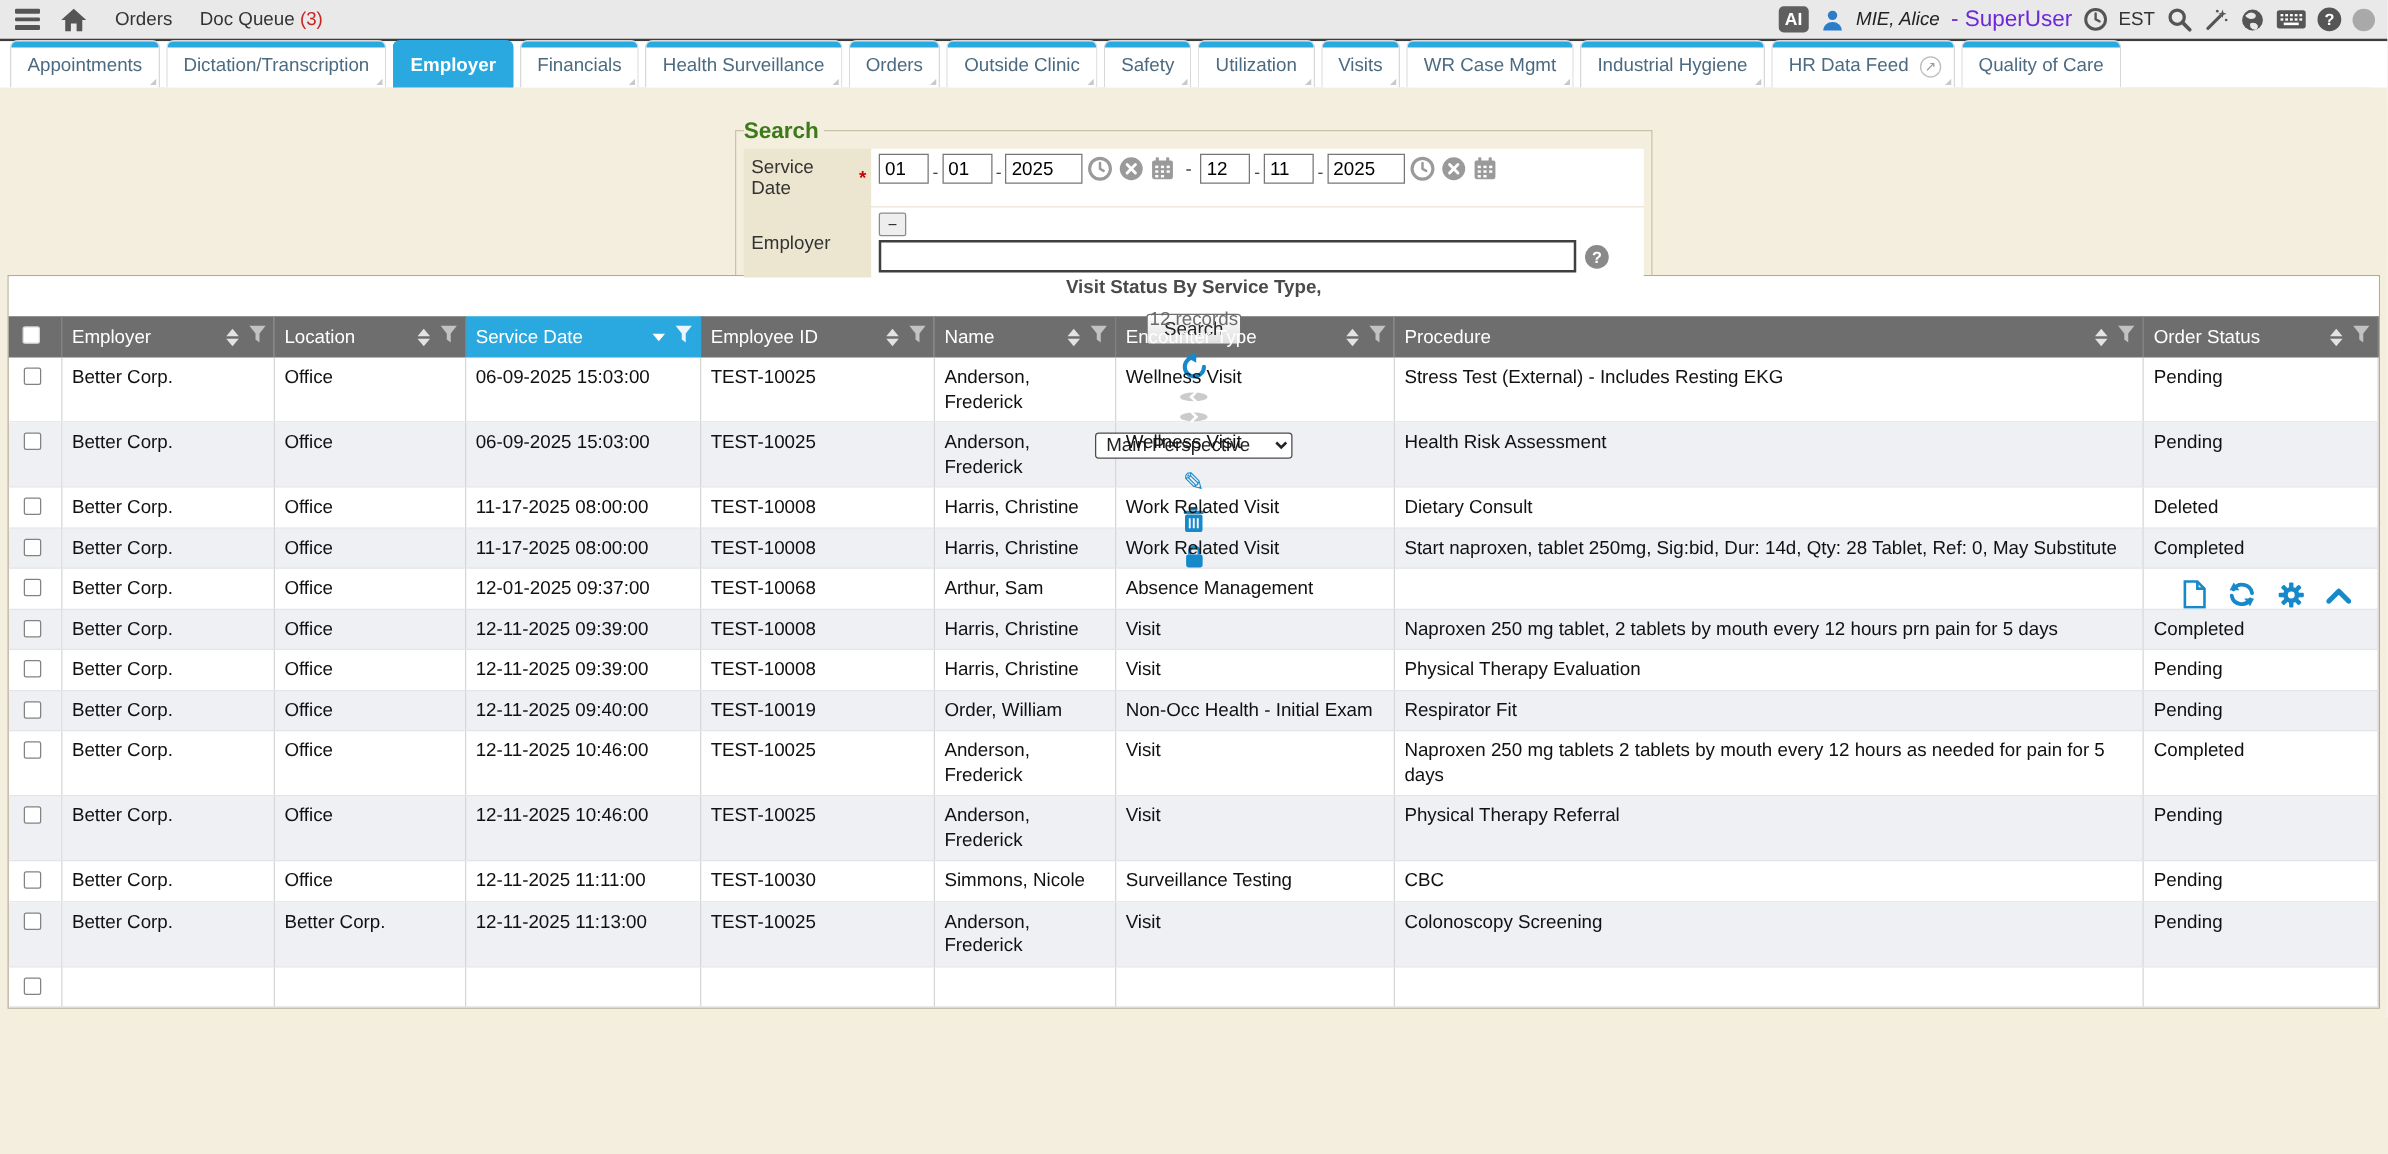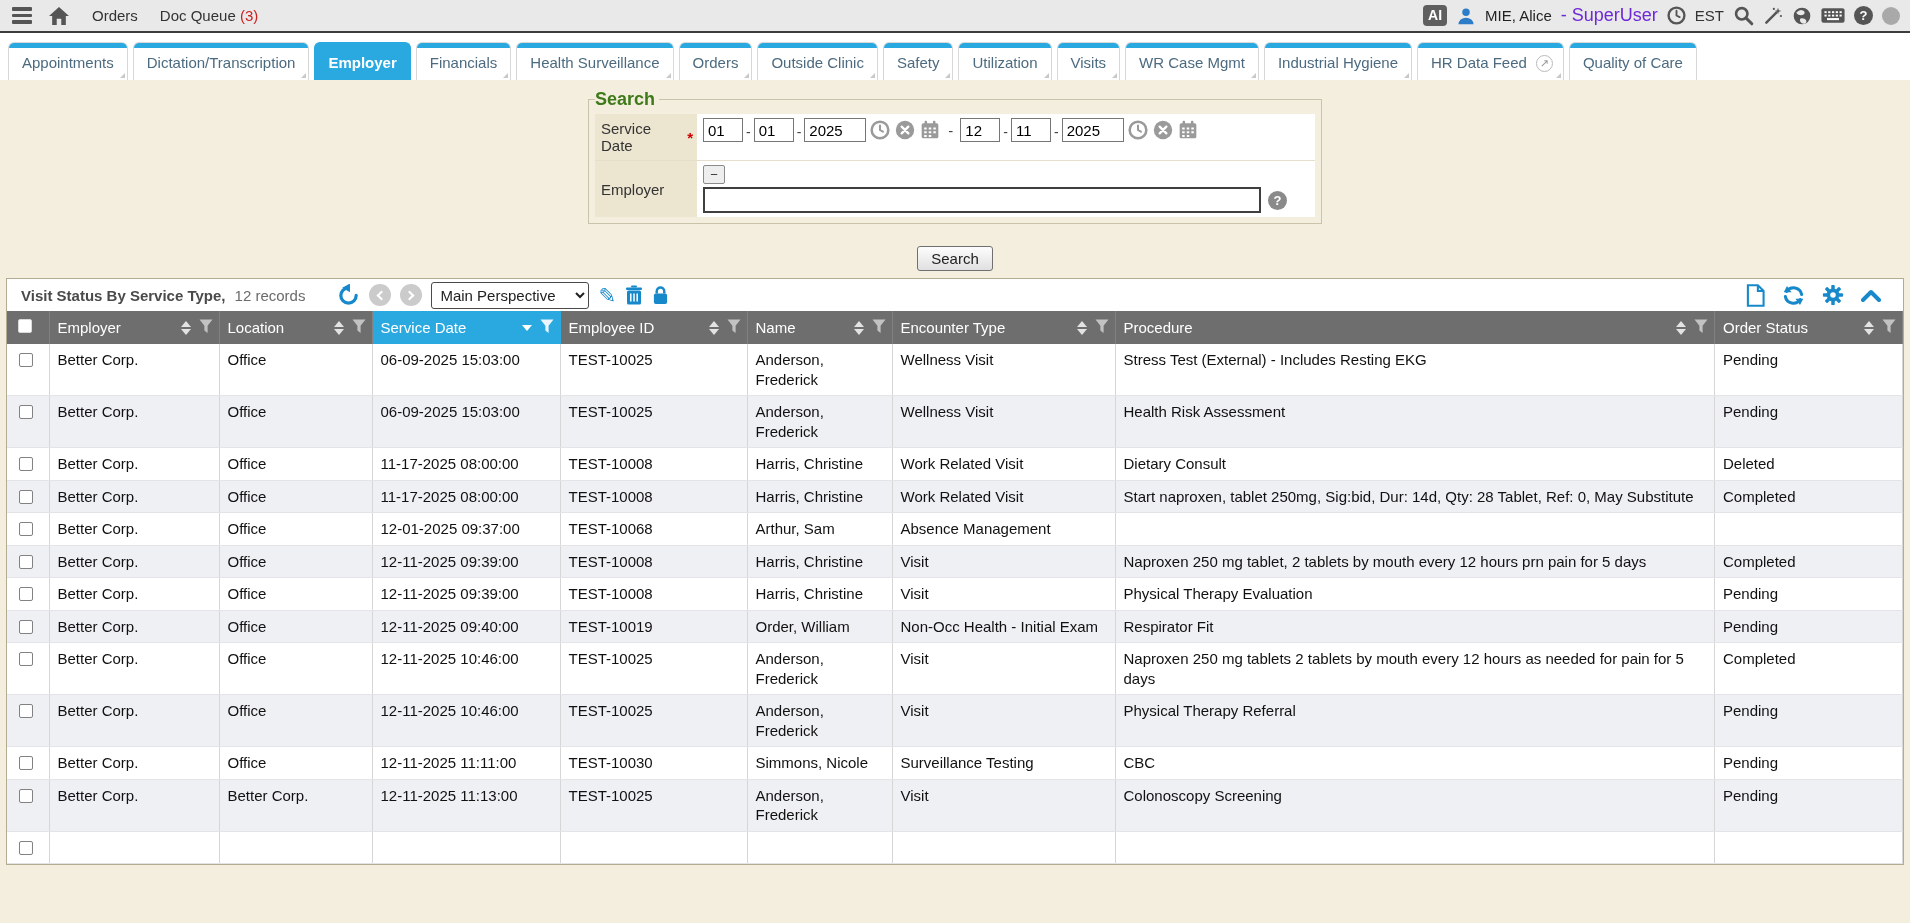--- a/index.html
+++ b/index.html
@@ -10,46 +10,46 @@
   .topbar { height:33px; background:#e9e9e9; border-bottom:2px solid #3c3c3c;
     display:flex; align-items:center; padding:0 10px; }
   .topbar-left { display:flex; align-items:center; gap:14px; }
   .burger { display:flex; flex-direction:column; gap:3px; cursor:pointer; padding:2px;}
   .burger i { display:block; width:20px; height:3.5px; background:#555; border-radius:1px;}
   .crumb { font-size:15px; color:#333; margin-left:8px; }
   .crumb .cnt { color:#c22; }
   .topbar-right { margin-left:auto; display:flex; align-items:center; gap:9px;padding-left:12px; }
   .ai-badge { background:#5f5f5f; color:#fff; font-weight:bold; font-size:14px;
     border-radius:4px; padding:2px 5px; line-height:1.2; }
-  .uname { font-size:15px; color:#222; }
+  .uname { font-size:15px; color:#222;font-style:italic; }
   .urole { font-size:18px; color:#6d28d9; }
   .tz { font-size:15px; color:#333; }
   .ticon { display:inline-flex; align-items:center; justify-content:center; }
   .help-circle { width:19px; height:19px; border-radius:50%; background:#555; color:#fff;
     font-weight:bold; font-size:13px; display:inline-flex; align-items:center; justify-content:center;}
   .gray-dot { width:18px; height:18px; border-radius:50%; background:#a9a9a9; }
 
   
-  .tabbar { background:#fff; padding:7px 8px 0 8px; display:flex; gap:5px; height:47px;
+  .tabbar { background:#fff; padding:7px 8px 0 8px; display:flex; gap:5px; height:37px;
     align-items:flex-end; }
   .tab { position:relative; background:#fff; border:1px solid #d8d8d8; border-bottom:none;
     border-radius:6px 6px 0 0; overflow:hidden; cursor:pointer; flex:0 0 auto; }
   .tab::before { content:''; display:block; height:5px; background:#2aa9e0; }
   .tab-label { display:block; padding:6px 13px 9px 13px; font-size:15px; color:#4c6b80; }
   .tab.active { background:#2aa9e0; border-color:#2aa9e0; }
   .tab.active .tab-label { color:#fff; font-weight:bold; }
   .tab-corner { position:absolute; right:2px; bottom:2px; width:0; height:0;
     border-left:5px solid transparent; border-bottom:5px solid #c9c9c9; }
   .tab-ext { display:inline-flex; width:17px; height:17px; border:1.5px solid #bbb; color:#999;
     border-radius:50%; font-size:11px; align-items:center; justify-content:center;
     margin:0 10px 0 -4px; vertical-align:middle; position:relative; top:-1px;}
   .tab .row { display:flex; align-items:center; }
 
   
-  .search-area { background:#f3eedd; height:198px; padding-top:9px;border-radius:14px; }
+  .search-area { background:#f3eedd; height:150px; padding-top:24px;border-radius:14px; }
   fieldset.search-fs { width:734px; margin:0 auto; border:1px solid #c9c3ab; padding:4px 6px 6px 6px; }
   fieldset.search-fs legend { color:#3e7a1a; font-weight:bold; font-size:18px; padding:0 4px 0 0; }
   .fs-row { display:flex; border-bottom:1px solid #e5decb; }
   .fs-row:last-child { border-bottom:none; }
   .fs-label { flex:0 0 102px; background:#ece5d0; font-size:15px; color:#333; padding:6px 4px 6px 6px;
     display:flex; align-items:center; }
   .req { color:#cc0000; font-weight:bold; margin-left:5px; }
   .fs-field { flex:1; background:#fff; padding:4px 6px; }
   .date-line { display:flex; align-items:center; gap:3px; }
   .dinp { border:1px solid #767676; height:24px; font-size:15px; padding:1px 4px;
@@ -67,21 +67,21 @@
     font-family:inherit; }
   .qmark { width:19px; height:19px; border-radius:50%; background:#8a8a8a; color:#fff;
     font-weight:bold; font-size:13px; display:inline-flex; align-items:center; justify-content:center;}
   .search-btn-row { text-align:center; margin-top:22px; }
   .search-btn { font-size:15px; font-family:inherit; padding:3px 13px; color:#222;
     background:linear-gradient(#fdfdfd,#e0e0e0); border:1px solid #707070; border-radius:3px; cursor:pointer;}
 
   
   .grid-wrap { margin:0 6px; border:1px solid #b3ab92; background:#fff; }
   .grid-toolbar { height:32px; display:flex; align-items:center; background:#fff;
-    padding:0 14px; gap:9px; }
+    padding:0 14px; gap:9px;flex-direction:column; }
   .grid-title { font-size:15px; font-weight:bold; color:#4a4a4a; }
   .grid-count { font-size:15px; color:#6a6a6a; font-weight:normal; }
   .tb-gap { width:14px; }
   .circ-btn { width:22px; height:22px; border-radius:50%; background:#cbcbcb; display:inline-flex;
     align-items:center; justify-content:center; }
   .chev { width:7px; height:7px; border-left:2.5px solid #fff; border-bottom:2.5px solid #fff; }
   .chev.left  { transform:rotate(45deg); margin-left:3px; }
   .chev.right { transform:rotate(-135deg); margin-right:3px; }
   .persp-select { height:27px; font-size:15px; font-family:inherit; border:1px solid #4a4a4a;
     border-radius:3px; padding:0 4px; background:#fff; color:#222; min-width:158px; }

